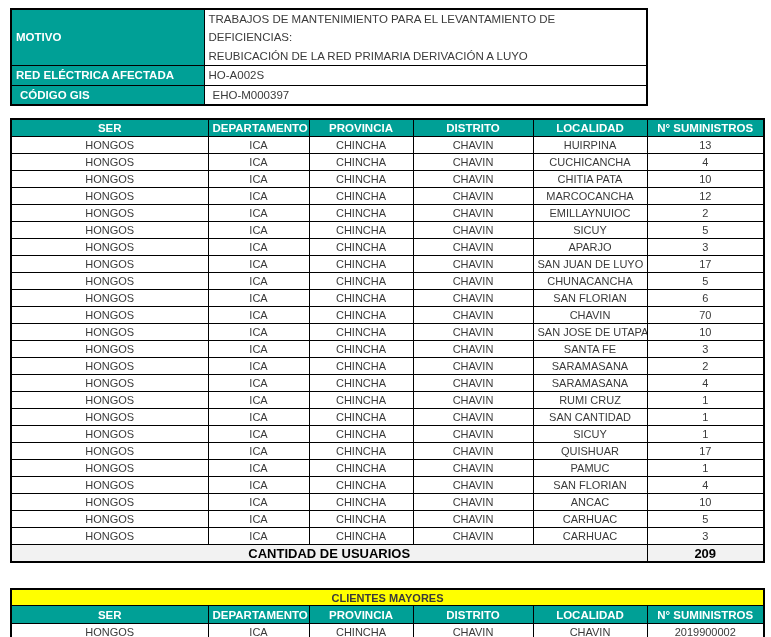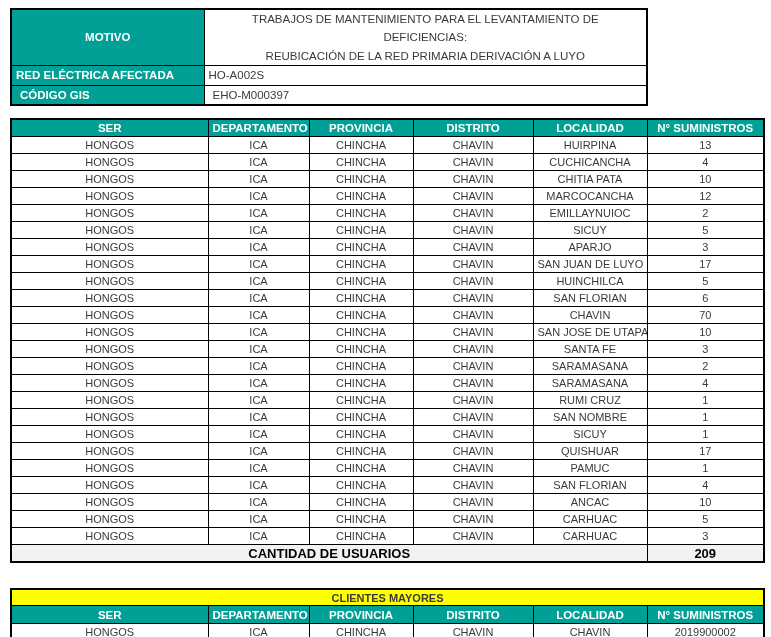--- a/index.html
+++ b/index.html
@@ -38,21 +38,21 @@
     color:#FFFFFF;
     font-weight:bold;
     white-space:normal;
     line-height:1.25;
   }
   .info-value{
     color:var(--ink);
     white-space:pre-line;
     line-height:1.6;
   }
-  .r-motivo td{height:47px;text-align:center;}
+  .r-motivo td{height:47px;}
   .r-red td{height:18px;}
   .r-tramo td{height:32px;}
   .r-gis td{height:17px;padding-left:8px;}
   
   .data-table{width:753px;margin-top:12px;}
   .data-table th{
     background:var(--teal);
     color:#FFFFFF;
     font-weight:bold;
     font-size:11.5px;
@@ -190,21 +190,21 @@
           <td>CHINCHA</td>
           <td>CHAVIN</td>
           <td>SAN JUAN DE LUYO</td>
           <td>17</td>
         </tr>
         <tr>
           <td>HONGOS</td>
           <td>ICA</td>
           <td>CHINCHA</td>
           <td>CHAVIN</td>
-          <td>HUINCHILCA</td>
+          <td>CHUNACANCHA</td>
           <td>5</td>
         </tr>
         <tr>
           <td>HONGOS</td>
           <td>ICA</td>
           <td>CHINCHA</td>
           <td>CHAVIN</td>
           <td>SAN FLORIAN</td>
           <td>6</td>
         </tr>
@@ -254,21 +254,21 @@
           <td>CHINCHA</td>
           <td>CHAVIN</td>
           <td>RUMI CRUZ</td>
           <td>1</td>
         </tr>
         <tr>
           <td>HONGOS</td>
           <td>ICA</td>
           <td>CHINCHA</td>
           <td>CHAVIN</td>
-          <td>SAN NOMBRE</td>
+          <td>SAN CANTIDAD</td>
           <td>1</td>
         </tr>
         <tr>
           <td>HONGOS</td>
           <td>ICA</td>
           <td>CHINCHA</td>
           <td>CHAVIN</td>
           <td>SICUY</td>
           <td>1</td>
         </tr>

